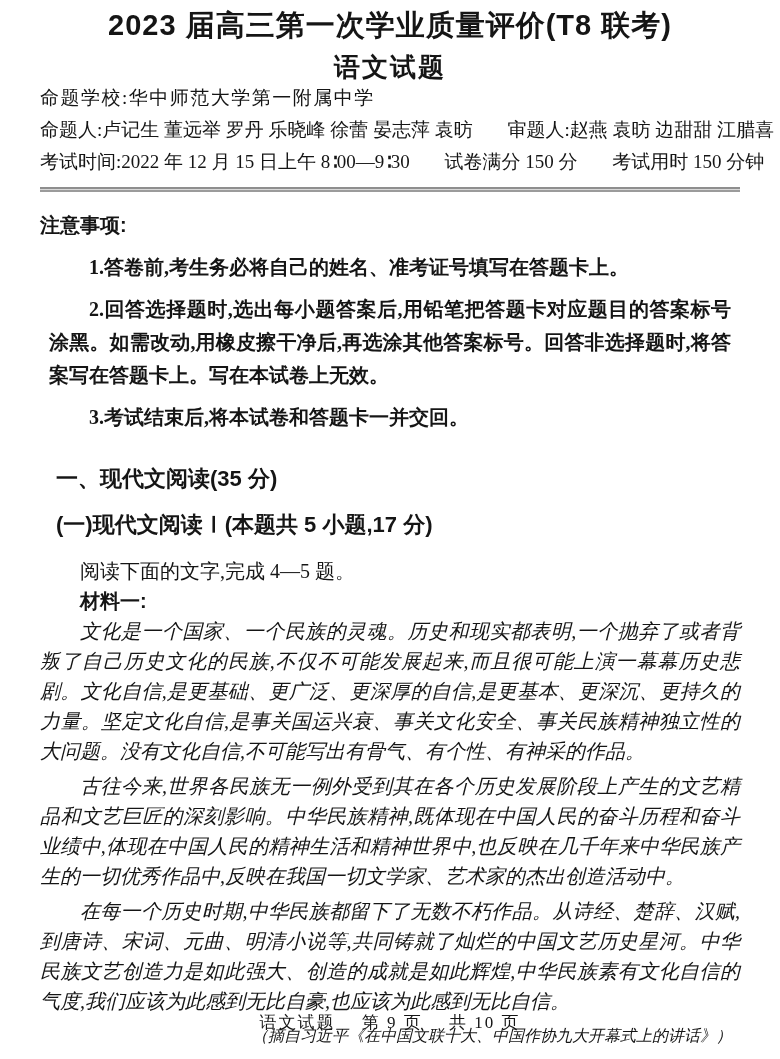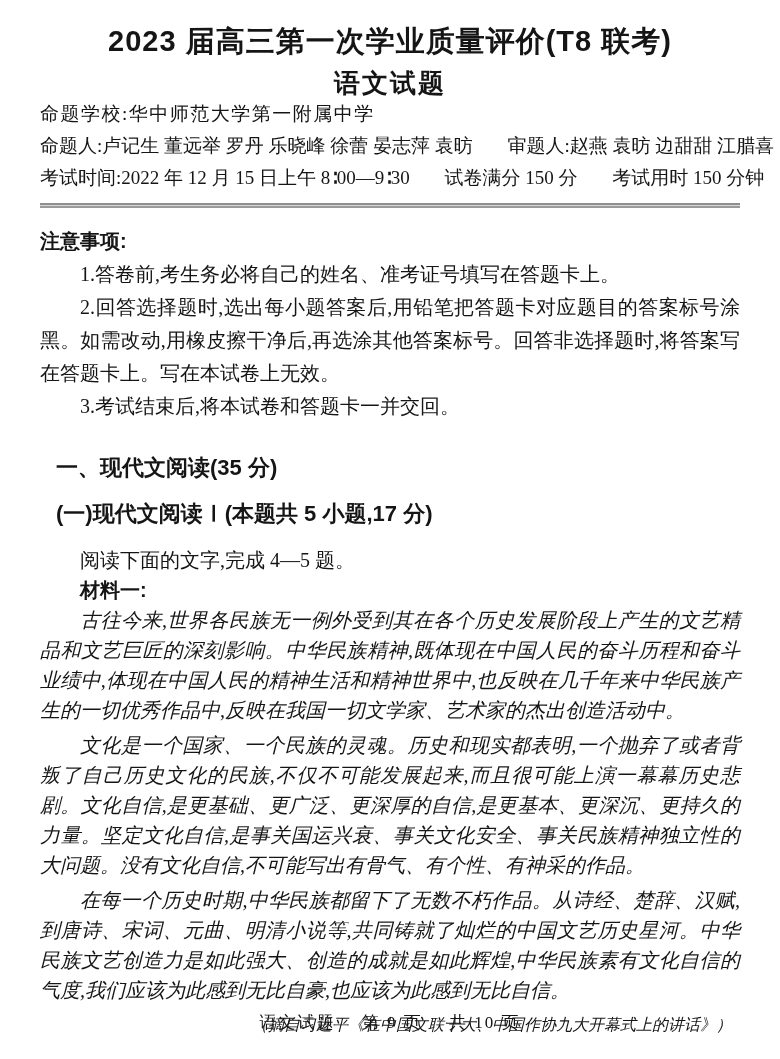--- a/index.html
+++ b/index.html
@@ -11,21 +11,21 @@
     overflow: hidden;
   }
   .page {
     position: relative;
     width: 780px; height: 1059px;
     padding: 0 40px;
     box-sizing: border-box;
   }
   
   .title {
-    margin: 0; padding-top: 24px;
+    margin: 0; padding-top: 8px;
     text-align: center;
     font-family: "Liberation Sans", sans-serif;
     font-weight: bold;
     font-size: 29px; line-height: 34px;
     letter-spacing: 1px;
   }
   .subtitle {
     margin: 10px 0 0 0;
     text-align: center;
     font-family: "Liberation Sans", sans-serif;
@@ -47,24 +47,25 @@
     border-bottom: 2px solid #9b9b9b;
   }
   
   .notice { margin-top: 16px; font-size: 20px; }
   .notice-heading {
     margin: 0; line-height: 34px;
     font-family: "Liberation Sans", sans-serif;
     font-weight: bold; font-size: 20px;
   }
   .notice p.item {
-    margin: 0; line-height: 33px;
+    margin: 9px; line-height: 33px;
     text-indent: 2em;
     text-align: justify;
     text-justify: inter-ideograph;
+    font-weight: bold;
   }
   
   .section { margin-top: 30px; }
   .sec-heading, .part-heading {
     margin: 16px; line-height: 30px;
     font-family: "Liberation Sans", sans-serif;
     font-weight: bold; font-size: 22px;
   }
   .instruction {
     margin: 0; line-height: 30px;
@@ -129,22 +130,22 @@
     <p class="item">3.考试结束后,将本试卷和答题卡一并交回。</p>
   </div>
 
   <div class="section">
     <h3 class="sec-heading">一、现代文阅读(35 分)</h3>
     <h4 class="part-heading">(一)现代文阅读Ⅰ(本题共 5 小题,17 分)</h4>
     <p class="instruction">阅读下面的文字,完成 4—5 题。</p>
     <p class="material-label">材料一:</p>
 
     <div class="material">
+      <p class="body-para">文化是一个国家、一个民族的灵魂。历史和现实都表明,一个抛弃了或者背叛了自己历史文化的民族,不仅不可能发展起来,而且很可能上演一幕幕历史悲剧。文化自信,是更基础、更广泛、更深厚的自信,是更基本、更深沉、更持久的力量。坚定文化自信,是事关国运兴衰、事关文化安全、事关民族精神独立性的大问题。没有文化自信,不可能写出有骨气、有个性、有神采的作品。</p>
       <p class="body-para">古往今来,世界各民族无一例外受到其在各个历史发展阶段上产生的文艺精品和文艺巨匠的深刻影响。中华民族精神,既体现在中国人民的奋斗历程和奋斗业绩中,体现在中国人民的精神生活和精神世界中,也反映在几千年来中华民族产生的一切优秀作品中,反映在我国一切文学家、艺术家的杰出创造活动中。</p>
-      <p class="body-para">文化是一个国家、一个民族的灵魂。历史和现实都表明,一个抛弃了或者背叛了自己历史文化的民族,不仅不可能发展起来,而且很可能上演一幕幕历史悲剧。文化自信,是更基础、更广泛、更深厚的自信,是更基本、更深沉、更持久的力量。坚定文化自信,是事关国运兴衰、事关文化安全、事关民族精神独立性的大问题。没有文化自信,不可能写出有骨气、有个性、有神采的作品。</p>
       <p class="body-para">在每一个历史时期,中华民族都留下了无数不朽作品。从诗经、楚辞、汉赋,到唐诗、宋词、元曲、明清小说等,共同铸就了灿烂的中国文艺历史星河。中华民族文艺创造力是如此强大、创造的成就是如此辉煌,中华民族素有文化自信的气度,我们应该为此感到无比自豪,也应该为此感到无比自信。</p>
       <p class="attribution">（摘自习近平《在中国文联十大、中国作协九大开幕式上的讲话》）</p>
     </div>
   </div>
 
   <div class="footer">
     <span class="seg">语文试题</span>
     <span class="seg">第 9 页</span>
     <span class="seg">共 10 页</span>
   </div>

